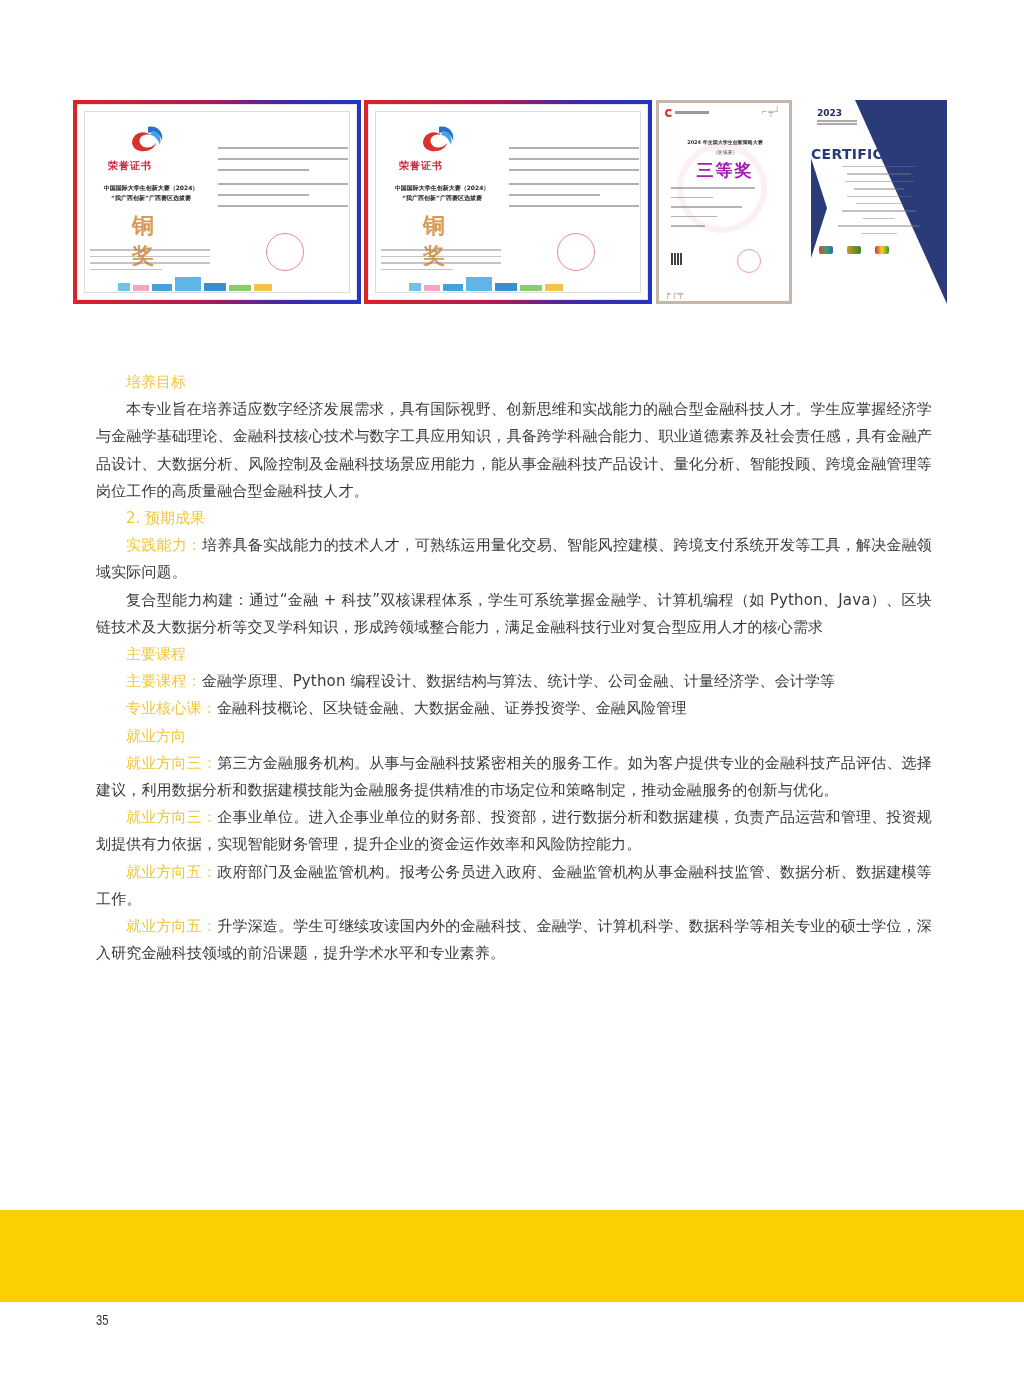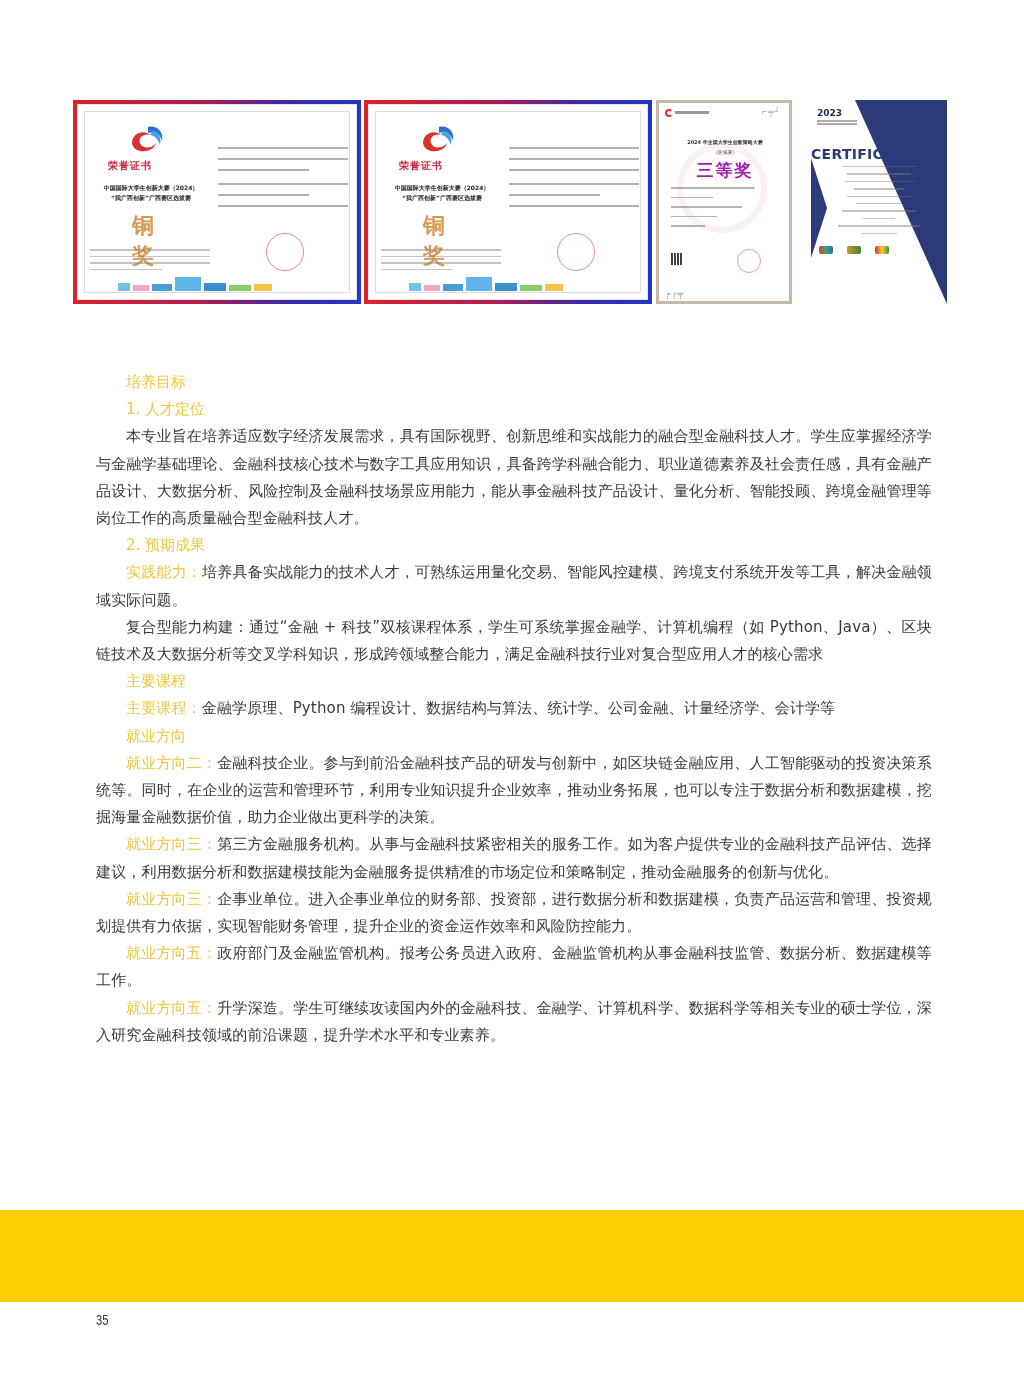--- a/index.html
+++ b/index.html
@@ -209,32 +209,31 @@
     <div class="en-logos">
       <span style="background:linear-gradient(90deg,#e34,#3a6,#36c)"></span>
       <span style="background:linear-gradient(90deg,#c92,#383)"></span>
       <span style="background:linear-gradient(90deg,#c33,#fc3,#393)"></span>
     </div>
   </div>
 </div>
 
 <div class="content">
   <div class="h">培养目标</div>
-  <div class="h">1. 人才定位</div>
   <p class="p">本专业旨在培养适应数字经济发展需求，具有国际视野、创新思维和实战能力的融合型金融科技人才。学生应掌握经济学与金融学基础理论、金融科技核心技术与数字工具应用知识，具备跨学科融合能力、职业道德素养及社会责任感，具有金融产品设计、大数据分析、风险控制及金融科技场景应用能力，能从事金融科技产品设计、量化分析、智能投顾、跨境金融管理等岗位工作的高质量融合型金融科技人才。</p>
 
   <div class="h">2. 预期成果</div>
   <p class="p"><span class="hl">实践能力：</span><span>培养具备实战能力的技术人才，可熟练运用量化交易、智能风控建模、跨境支付系统开发等工具，解决金融领域实际问题。</span></p>
   <p class="p">复合型能力构建：通过“金融 + 科技”双核课程体系，学生可系统掌握金融学、计算机编程（如 Python、Java）、区块链技术及大数据分析等交叉学科知识，形成跨领域整合能力，满足金融科技行业对复合型应用人才的核心需求</p>
 
   <div class="h">主要课程</div>
   <p class="p noindent" style="padding-left:2em;"><span class="hl">主要课程：</span><span>金融学原理、Python 编程设计、数据结构与算法、统计学、公司金融、计量经济学、会计学等</span></p>
+  <p class="p noindent" style="padding-left:2em;"><span class="hl">专业核心课：</span><span>金融科技概论、区块链金融、大数据金融、证券投资学、金融风险管理</span></p>
 
   <div class="h">就业方向</div>
-  <p class="p"><span class="hl">就业方向二：</span><span>金融科技企业。参与到前沿金融科技产品的研发与创新中，如区块链金融应用、人工智能驱动的投资决策系统等。同时，在企业的运营和管理环节，利用专业知识提升企业效率，推动业务拓展，也可以专注于数据分析和数据建模，挖掘海量金融数据价值，助力企业做出更科学的决策。</span></p>
   <p class="p"><span class="hl">就业方向三：</span><span>第三方金融服务机构。从事与金融科技紧密相关的服务工作。如为客户提供专业的金融科技产品评估、选择建议，利用数据分析和数据建模技能为金融服务提供精准的市场定位和策略制定，推动金融服务的创新与优化。</span></p>
   <p class="p"><span class="hl">就业方向三：</span><span>企事业单位。进入企事业单位的财务部、投资部，进行数据分析和数据建模，负责产品运营和管理、投资规划提供有力依据，实现智能财务管理，提升企业的资金运作效率和风险防控能力。</span></p>
   <p class="p"><span class="hl">就业方向五：</span><span>政府部门及金融监管机构。报考公务员进入政府、金融监管机构从事金融科技监管、数据分析、数据建模等工作。</span></p>
   <p class="p"><span class="hl">就业方向五：</span><span>升学深造。学生可继续攻读国内外的金融科技、金融学、计算机科学、数据科学等相关专业的硕士学位，深入研究金融科技领域的前沿课题，提升学术水平和专业素养。</span></p>
 </div>
 
 <div class="band"></div>
 <div class="page-no">35</div>
 
 </body></html>

